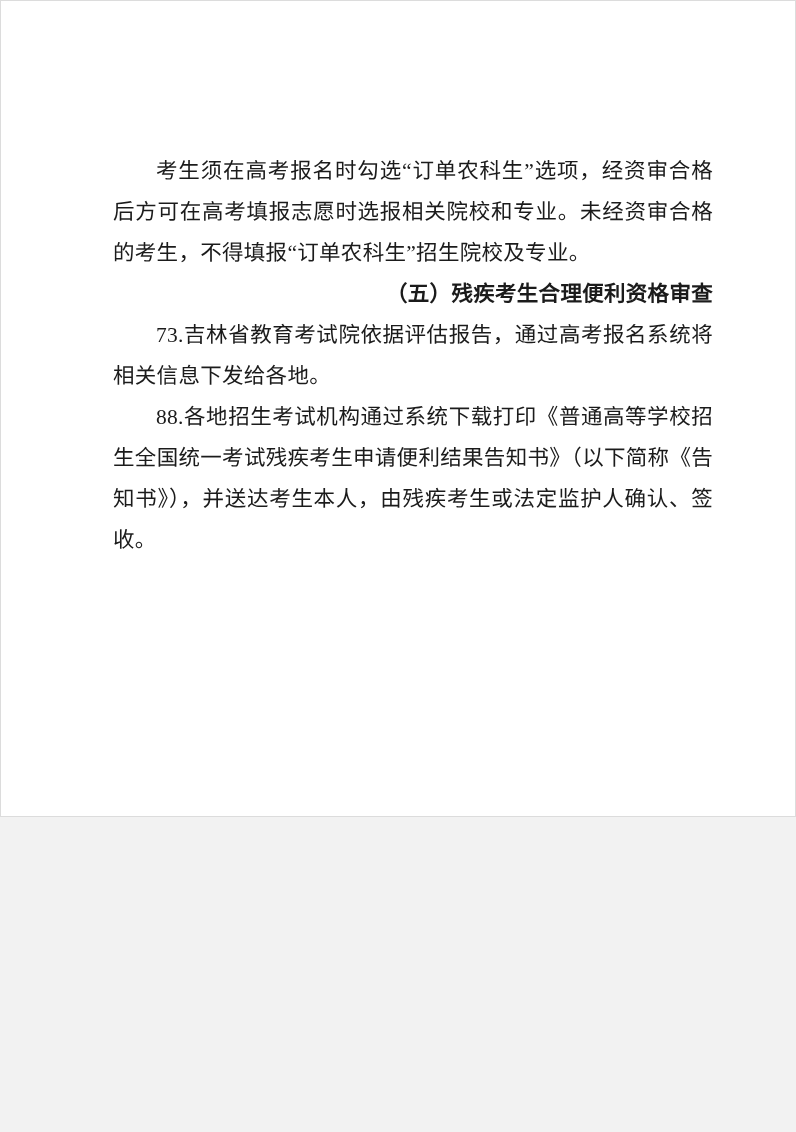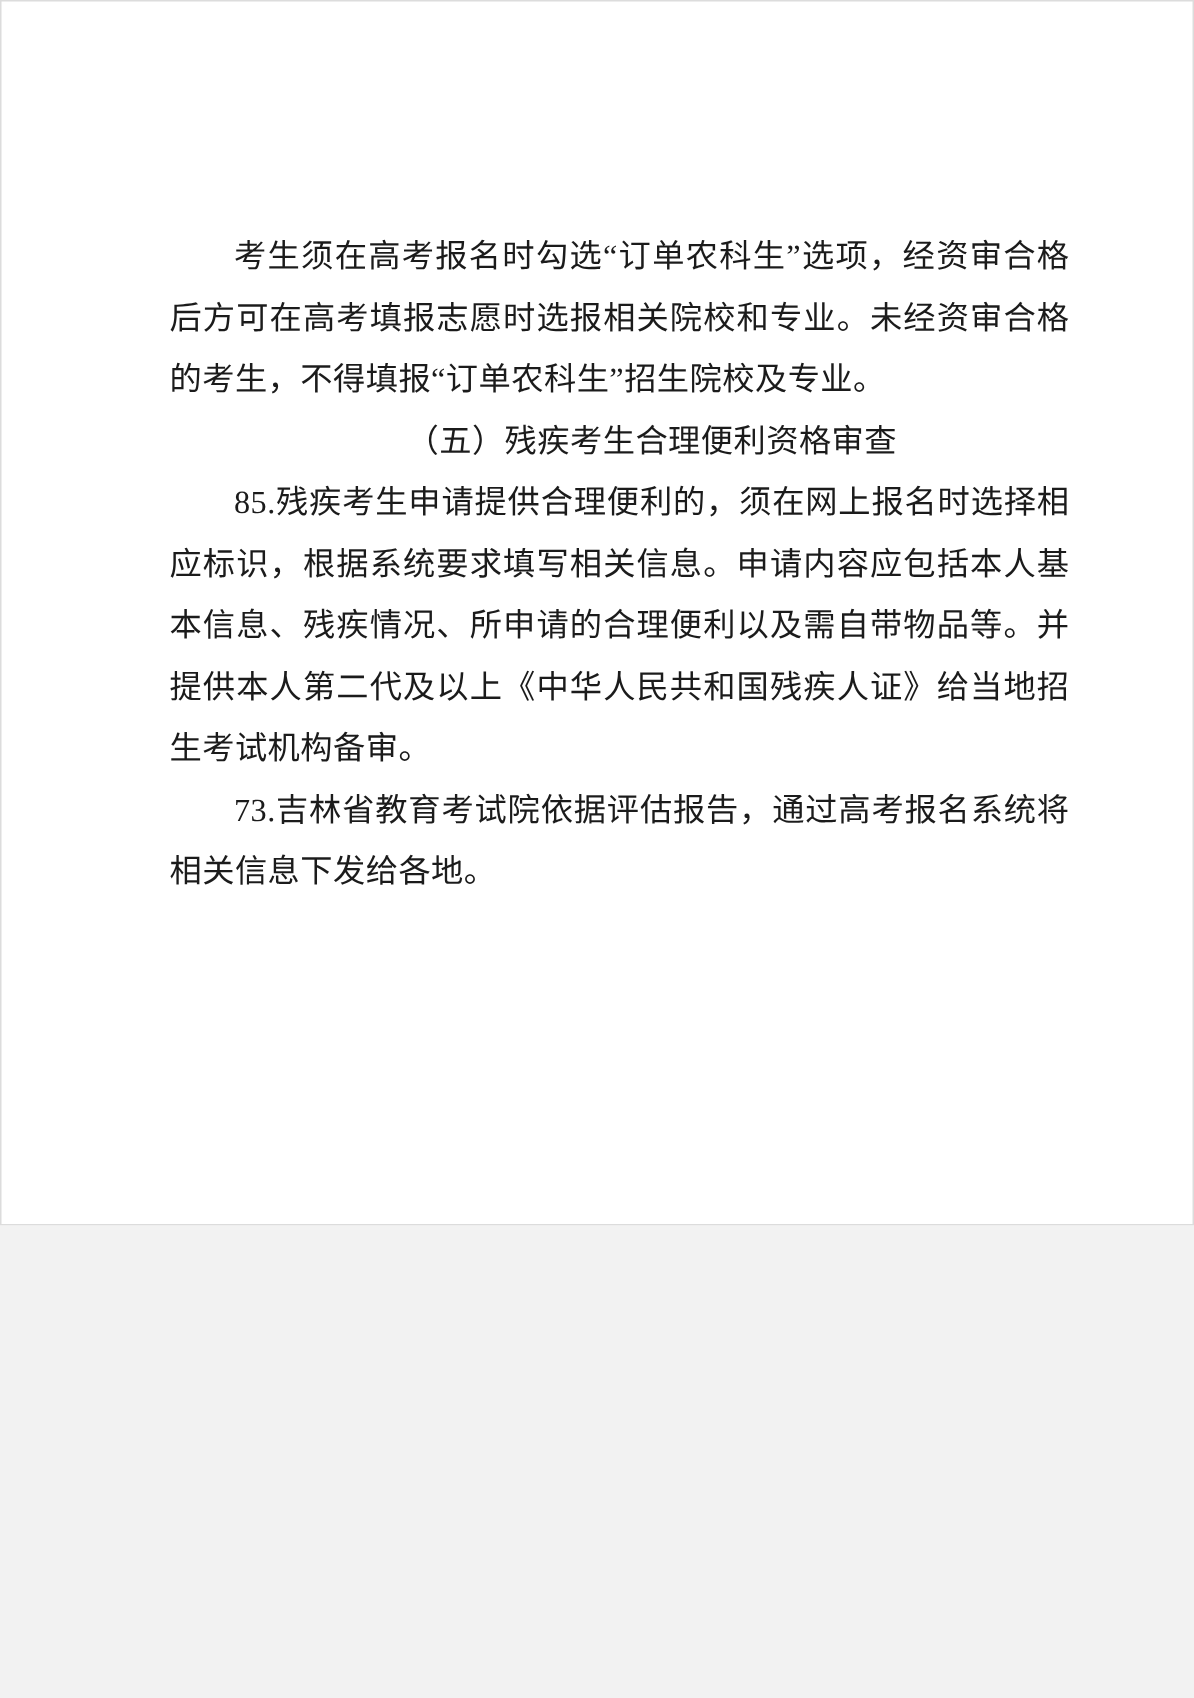--- a/index.html
+++ b/index.html
@@ -29,37 +29,37 @@
     margin: 0;
     font-size: 21.5px;
     line-height: 41px;
     text-align: justify;
     text-justify: inter-ideograph;
     text-indent: 2em;
     letter-spacing: 0.3px;
     word-break: break-all;
   }
   .para.heading {
-    font-weight: normal;
-    text-align: center;
+    font-weight: bold;
+    text-align: right;
   }
   .page-number {
     position: absolute;
     top: 1003px;
     right: 100px;
     font-size: 25px;
     letter-spacing: 3px;
     color: #1b1b1b;
     white-space: nowrap;
   }
 </style>
 </head>
 <body>
 
 <div class="page">
   <div class="content">
     <p class="para">考生须在高考报名时勾选“订单农科生”选项，经资审合格后方可在高考填报志愿时选报相关院校和专业。未经资审合格的考生，不得填报“订单农科生”招生院校及专业。</p>
     <p class="para heading">（五）残疾考生合理便利资格审查</p>
-    <p class="para">85.残疾考生申请提供合理便利的，须在网上报名时选择相应标识，根据系统要求填写相关信息。申请内容应包括本人基本信息、残疾情况、所申请的合理便利以及需自带物品等。并提供本人第二代及以上《中华人民共和国残疾人证》给当地招生考试机构备审。</p>
     <p class="para">73.吉林省教育考试院依据评估报告，通过高考报名系统将相关信息下发给各地。</p>
+    <p class="para">88.各地招生考试机构通过系统下载打印《普通高等学校招生全国统一考试残疾考生申请便利结果告知书》（以下简称《告知书》），并送达考生本人，由残疾考生或法定监护人确认、签收。</p>
   </div>
   <div class="page-number">- 24 -</div>
 </div>
 
 </body></html>

